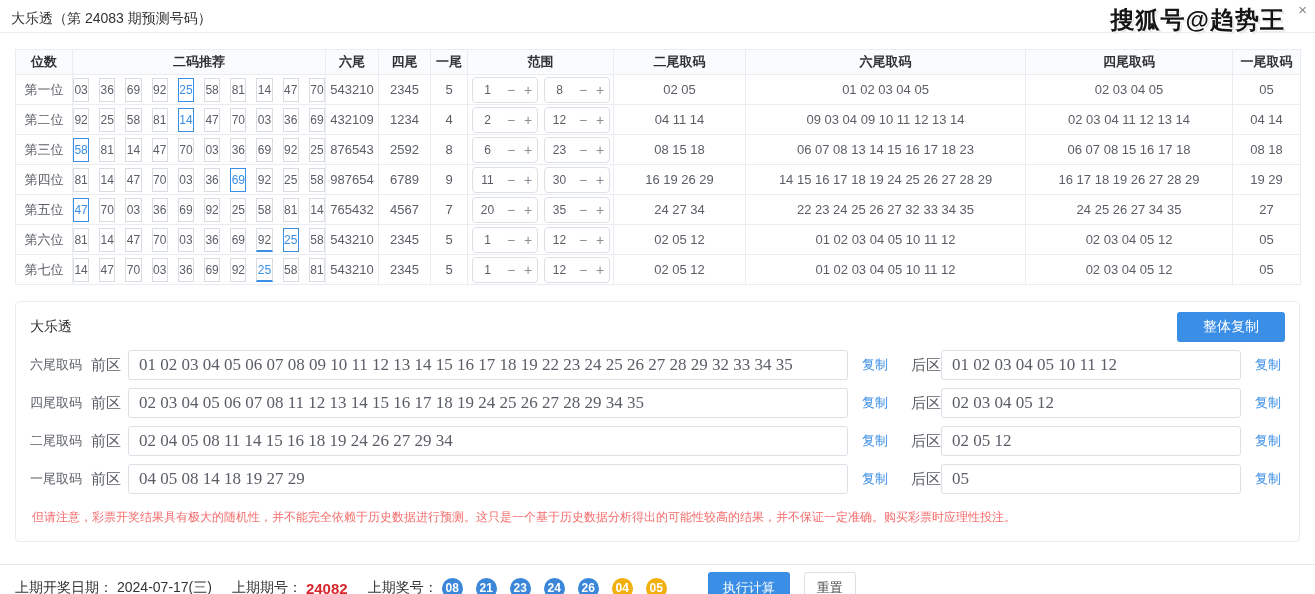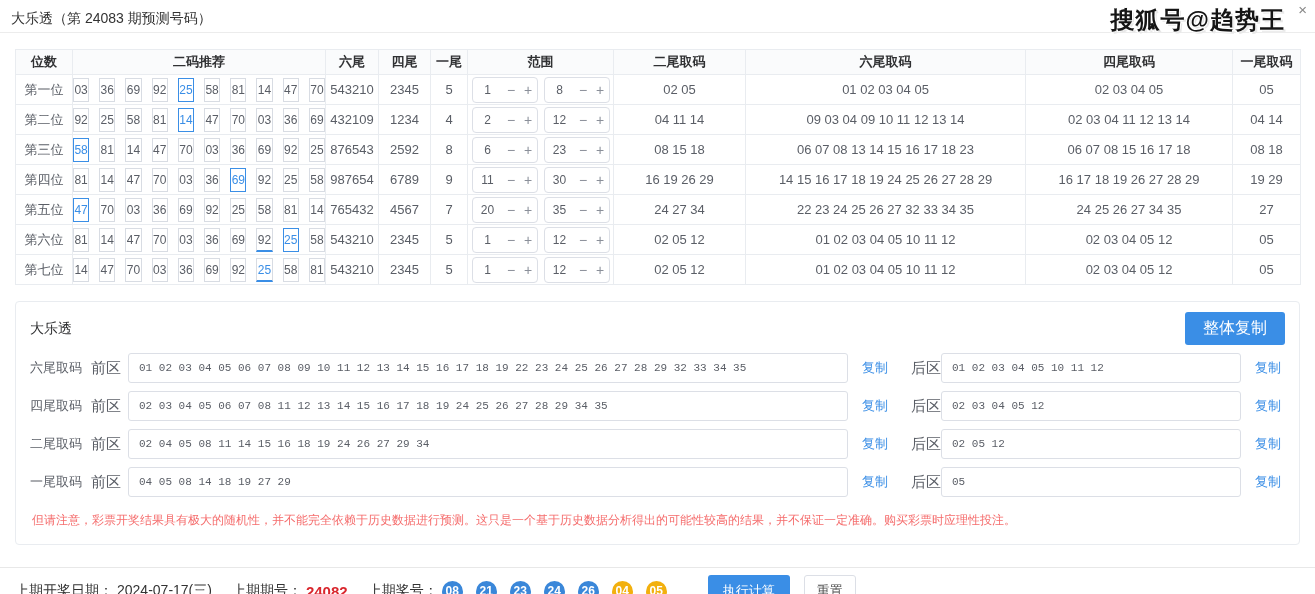--- a/index.html
+++ b/index.html
@@ -25,27 +25,27 @@
   .code.lineblue { border-bottom:2px solid #3a8ee6; color:#3a8ee6; }
   .range-wrap { display:flex; justify-content:center; align-items:center; gap:6px; }
   .stepper { display:flex; align-items:center; width:66px; height:26px; border:1px solid #dcdfe6;
              border-radius:4px; background:#fff; }
   .stepper .num { flex:1; font-size:12px; color:#5a5e66; text-align:center; }
   .stepper .sbtn { width:17px; font-size:14px; color:#8a8f99; text-align:center; cursor:pointer; user-select:none; }
 
   .panel { margin:16px 15px 0; border:1px solid #e9ecf0; border-radius:4px; padding:10px 14px; }
   .panel-head { display:flex; justify-content:space-between; align-items:center; }
   .panel-title { font-size:14px; color:#303133; }
-  .copy-all { background:#3a8ee6; color:#fff; border:none; border-radius:3px; font-size:16px;
-              padding:6px 18px; cursor:pointer; font-family:Liberation Serif, serif; }
+  .copy-all { background:#3a8ee6; color:#fff; border:none; border-radius:3px; font-size:14px;
+              padding:6px 26px; cursor:pointer; font-family:Liberation Serif, serif; }
   .panel-row { display:flex; align-items:center; margin-top:8px; }
   .p-name { font-size:13px; color:#5a5e66; white-space:nowrap; }
   .p-zone { font-size:15px; color:#5a5e66; margin-left:9px; white-space:nowrap; }
-  .p-input { height:30px; border:1px solid #dcdfe6; border-radius:3px; font-size:11px; color:#5a5e66;
-             padding:0 10px; outline:none; font-family:Liberation Mono, monospace; background:#fff; }
+  .p-input { height:30px; border:1px solid #dcdfe6; border-radius:3px; font-size:17px; color:#5a5e66;
+             padding:0 10px; outline:none; font-family:Liberation Serif, serif; background:#fff; }
   .front-input { flex:1; margin-left:7px; }
   .back-input { width:300px; }
   .copy-link { color:#3a8ee6; font-size:13px; margin:0 14px; cursor:pointer; white-space:nowrap; }
   .copy-link.last { margin-right:4px; }
   .warning { font-size:12px; color:#f56c6c; margin:15px 0 5px 2px; }
 
   .divider { border:none; border-top:1px solid #e8e8e8; margin-top:22px; }
   .footer { display:flex; align-items:center; height:46px; padding:0 15px; }
   .f-label { font-size:14px; color:#333; white-space:nowrap; }
   .f-value { font-size:14px; color:#333; margin:0 20px 0 4px; white-space:nowrap; }

